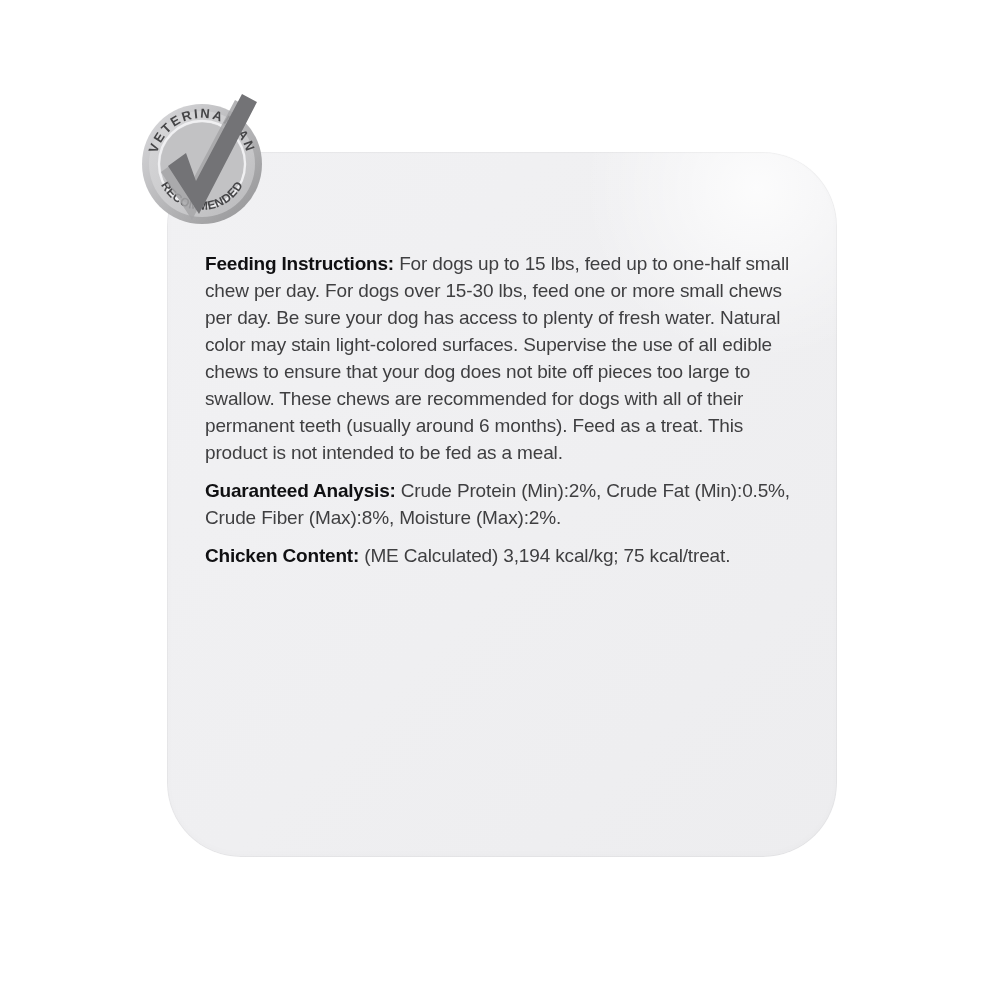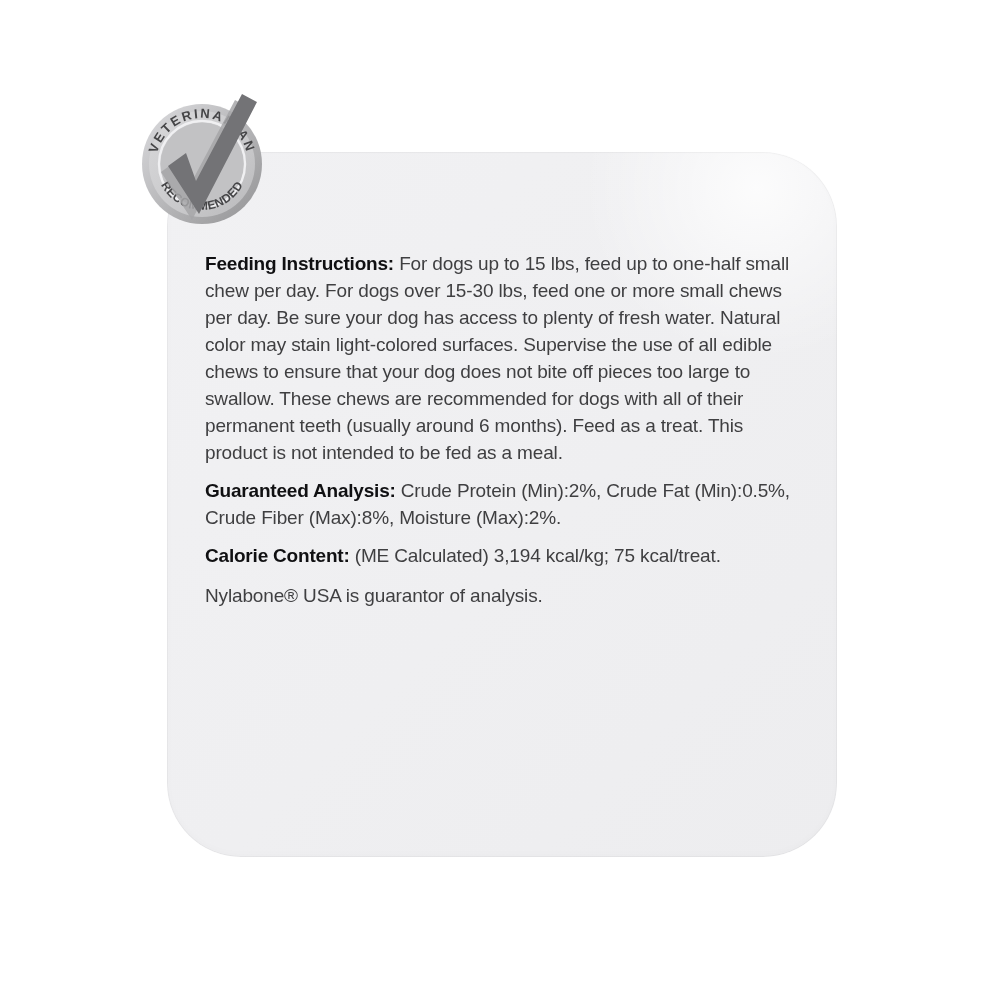--- a/index.html
+++ b/index.html
@@ -64,23 +64,22 @@
   <div class="label-card">
     <div class="content">
 
       <p class="m11"><b>Feeding Instructions:</b> <span>For dogs up to 15 lbs, feed up to one-half  small chew per day. For dogs over 15-30 lbs, feed one or more small chews per day. Be sure your dog has access to plenty of fresh water. Natural color may stain light-colored surfaces. Supervise the use of all edible chews to ensure that your dog does not bite off pieces too large to swallow. These chews are recommended for dogs with all of their permanent teeth (usually around 6 months). Feed as a treat. This product is not intended to be fed as a meal.</span></p>
 
 
 
 
       <p class="m11"><b>Guaranteed Analysis:</b> <span>Crude Protein (Min):2%, Crude Fat (Min):0.5%, Crude Fiber (Max):8%, Moisture (Max):2%.</span></p>
 
-      <p class="m13"><b>Calorie Content:</b> <span>(ME Calculated) 3,194 kcal/kg; 75 kcal/treat.</span></p>
+      <p class="m13"><b>Chicken Content:</b> <span>(ME Calculated) 3,194 kcal/kg; 75 kcal/treat.</span></p>
 
-      <p><span>Nylabone® USA is guarantor of analysis.</span></p>
 
     </div>
   </div>
 
   <svg class="badge" viewBox="0 0 150 150" aria-hidden="true">
     <defs>
       <linearGradient id="rimGrad" x1="0%" y1="0%" x2="100%" y2="100%">
         <stop offset="0%" stop-color="#dddde0"></stop>
         <stop offset="55%" stop-color="#b4b4b6"></stop>
         <stop offset="100%" stop-color="#929294"></stop>

